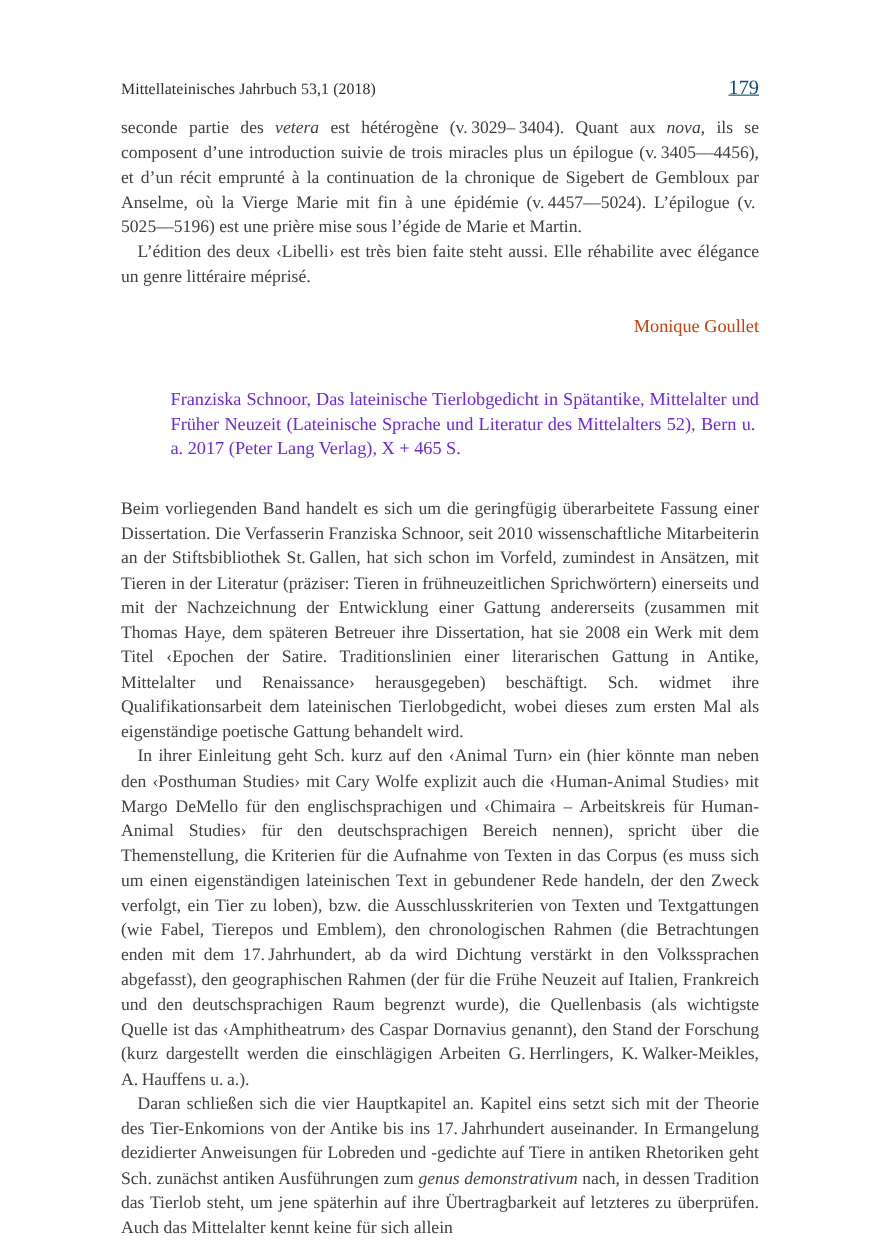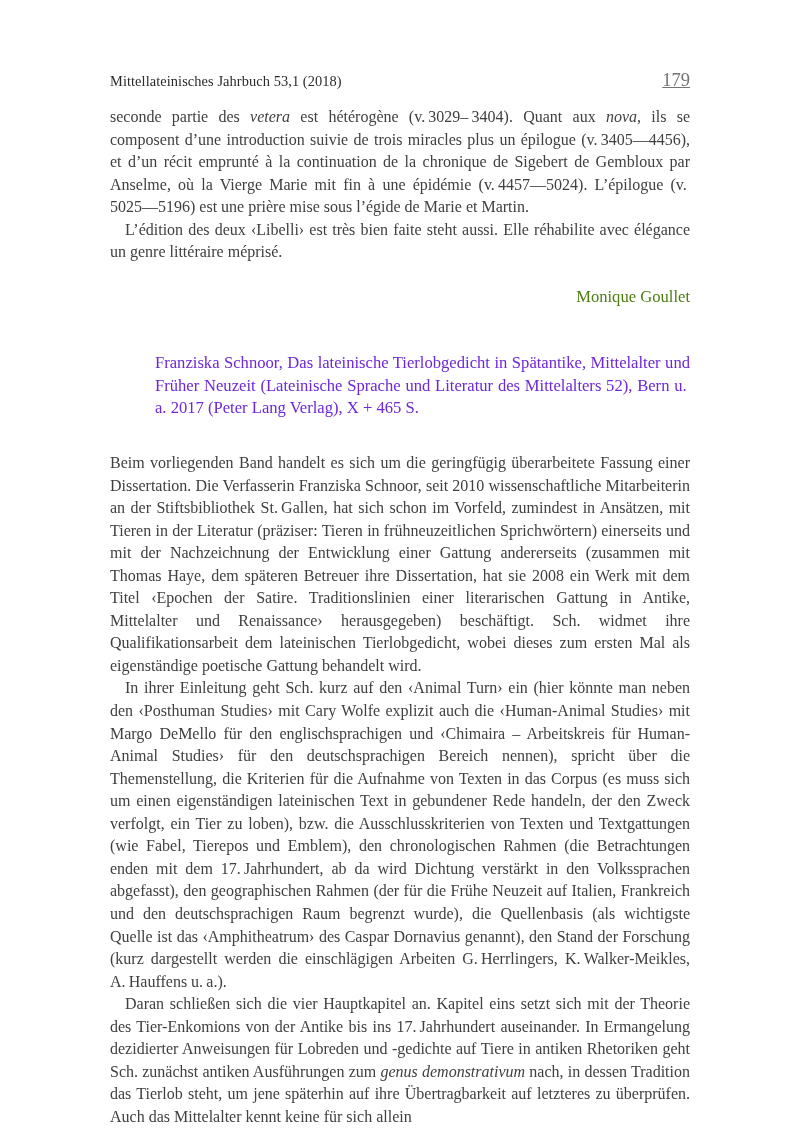--- a/index.html
+++ b/index.html
@@ -37,21 +37,21 @@
     justify-content: space-between;
   }
   .running-head-title {
     font-size: 14.4px;
     letter-spacing: 0.08px;
     color: #2a2a2a;
     white-space: nowrap;
   }
   .running-head-folio {
     font-size: 18.5px;
-    color: #737373;
+    color: #0c4a6e;
     text-decoration: underline;
   }
 
   
   .column {
     position: absolute;
     left: 110px;
     top: 106px;
     width: 580px;
   }
@@ -67,21 +67,21 @@
   }
   p.body.indent {
     text-indent: 15px;
   }
 
   .signature {
     margin: 0;
     font-size: 16.6px;
     line-height: 22.55px;
     text-align: right;
-    color: #4d7c0f;
+    color: #c2410c;
   }
 
   
   .citation {
     margin: 0;
     padding-left: 45px;
     padding-right: 0px;
     font-size: 16.6px;
     line-height: 22.55px;
     text-align: justify;

